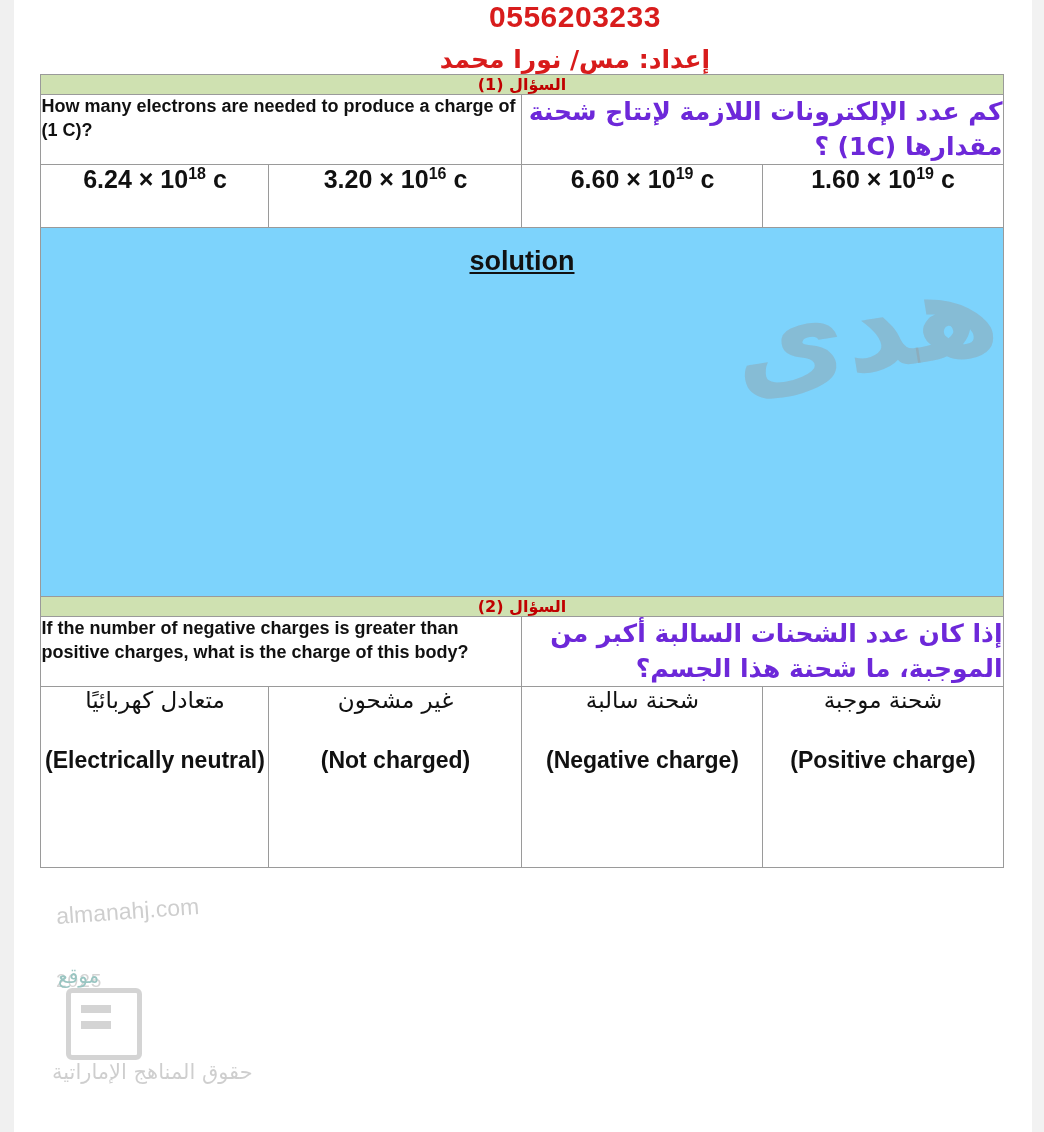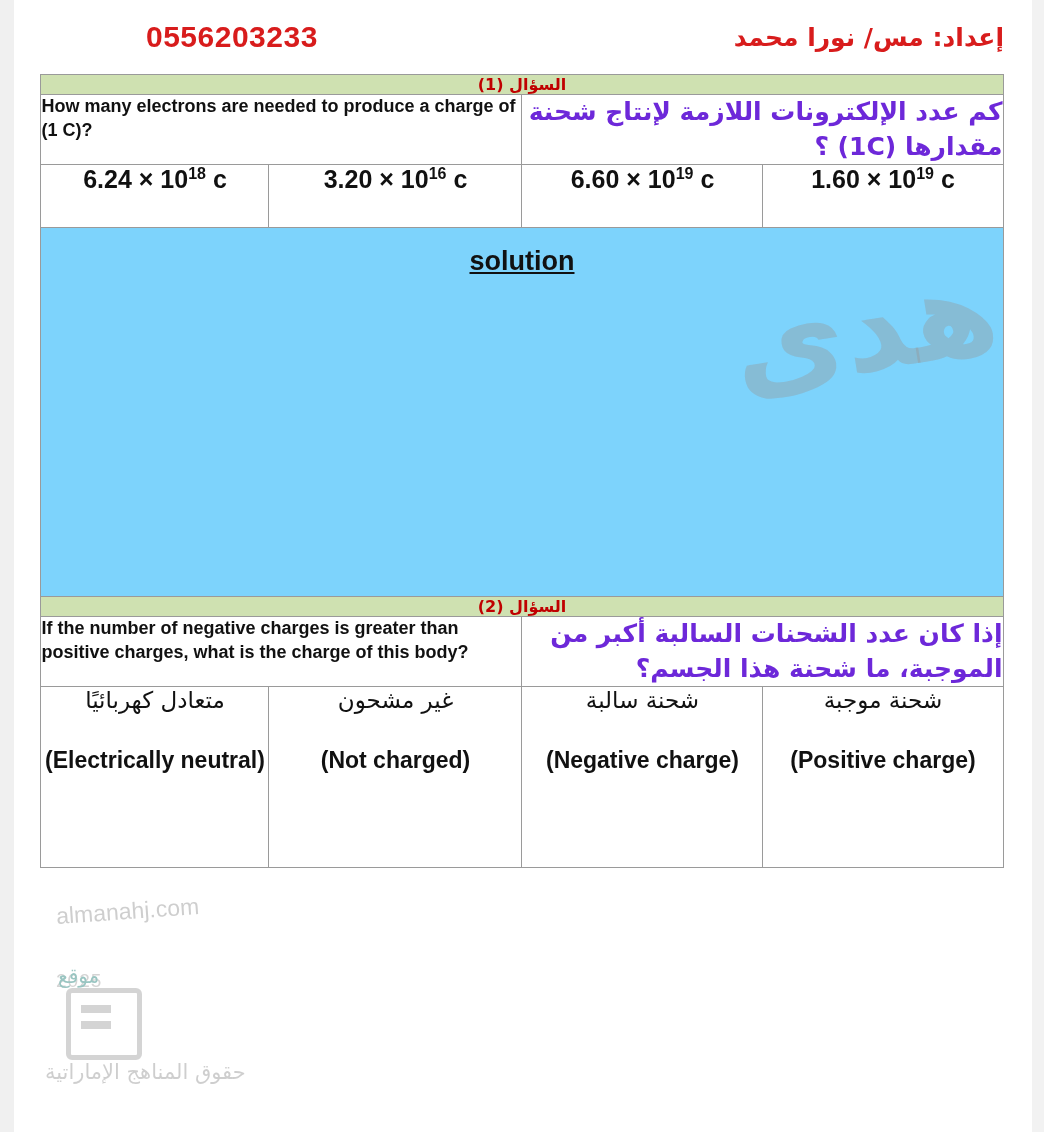--- a/index.html
+++ b/index.html
@@ -38,20 +38,21 @@
 
   
   .header {
     position: relative;
     height: 74px;
     display: flex;
     align-items: center;
     justify-content: space-between;
     padding: 0 14px 0 120px;
     box-sizing: border-box;
+    flex-direction: column;
   }
   .header .phone {
     color: #d81c1c;
     font-weight: bold;
     font-size: 30px;
     letter-spacing: 0.5px;
   }
   .header .prepared {
     color: #d81c1c;
     font-weight: bold;
@@ -187,21 +188,21 @@
   .wm-logo .wm-text-ar {
     position: absolute;
     left: 14px; top: 72px;
     font-size: 20px;
     color: #0f766e;
     direction: rtl;
     font-family: "DejaVu Sans", "Liberation Sans", sans-serif;
   }
   .wm-logo .wm-text-ar2 {
     position: absolute;
-    left: 1px; top: 168px;
+    left: 8px; top: 168px;
     font-size: 21px;
     color: #8d8d8d;
     direction: rtl;
     font-family: "DejaVu Sans", "Liberation Sans", sans-serif;
   }
   .wm-logo .wm-mark {
     position: absolute;
     left: 22px; top: 96px;
     width: 66px; height: 62px;
     border: 5px solid #9a9a9a;

